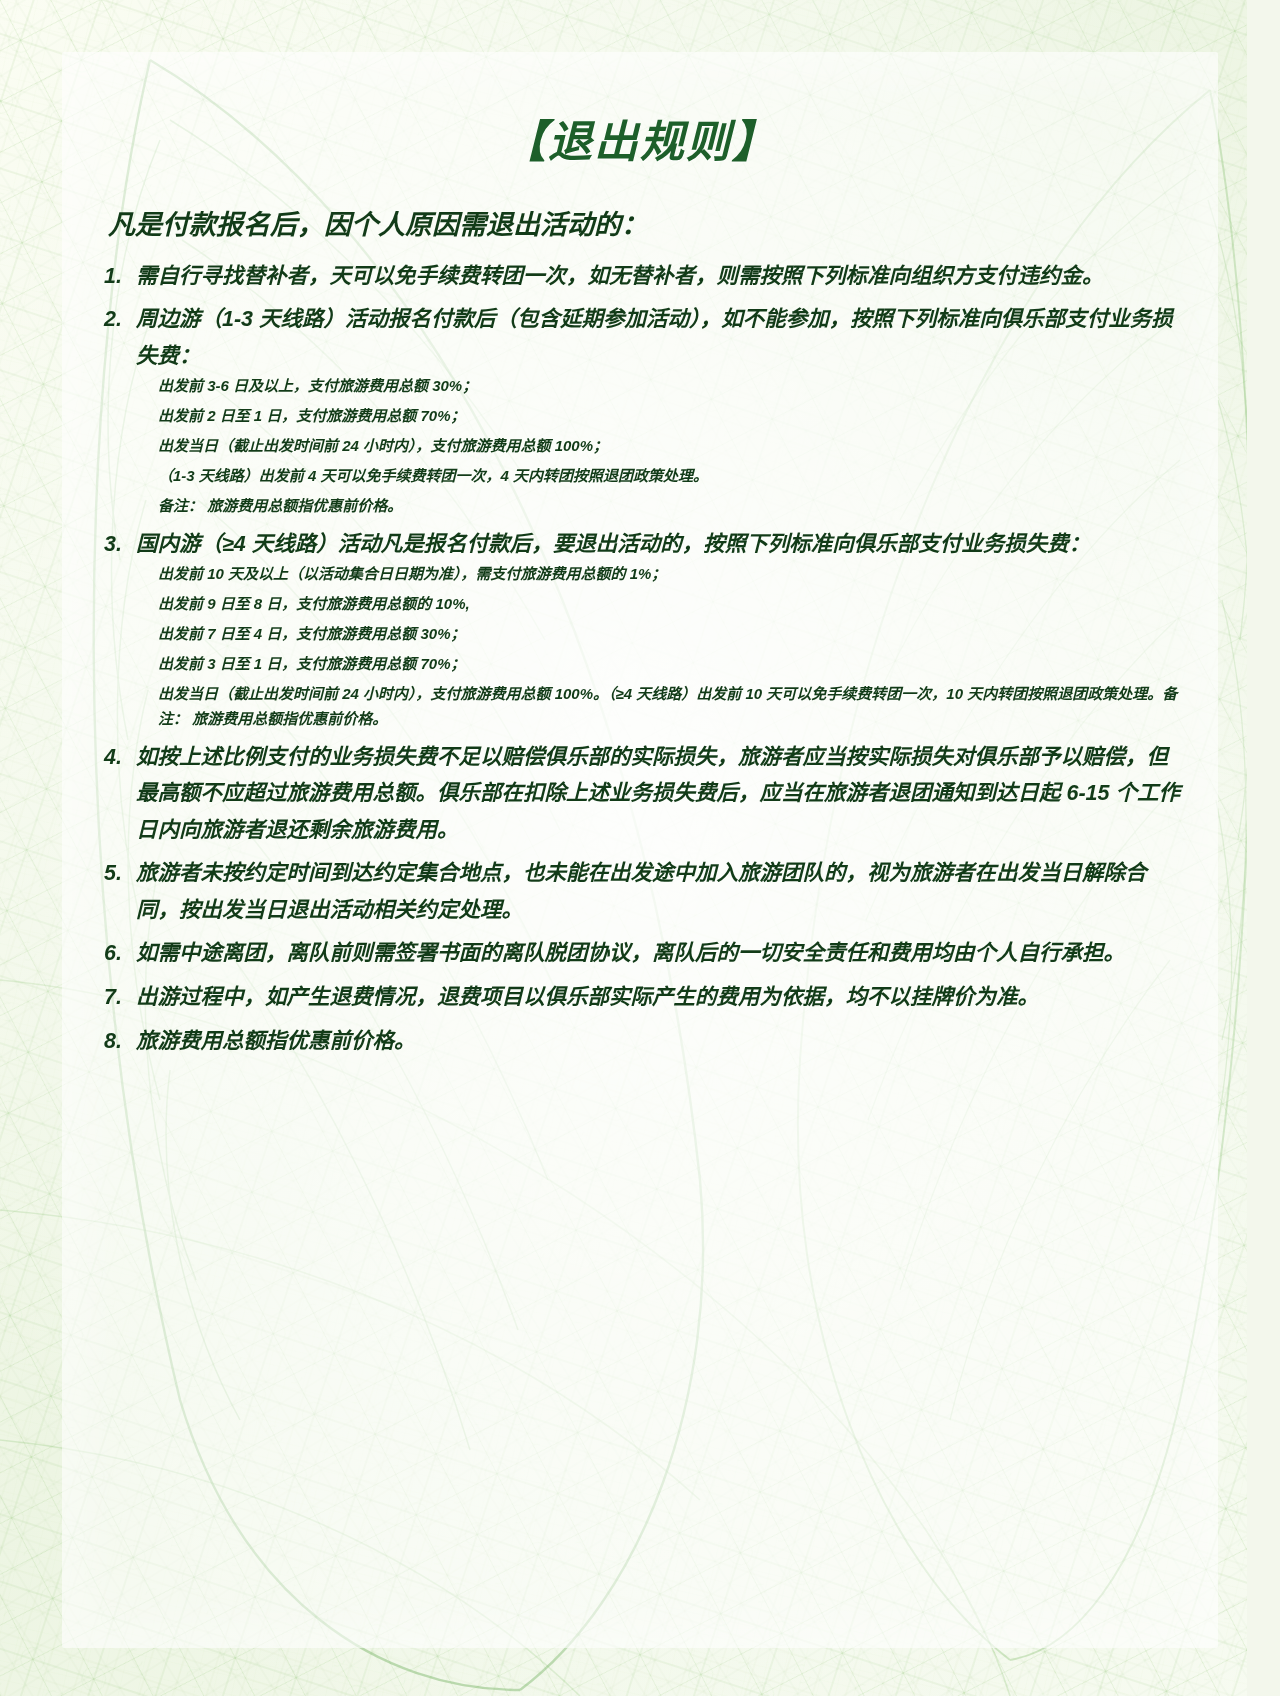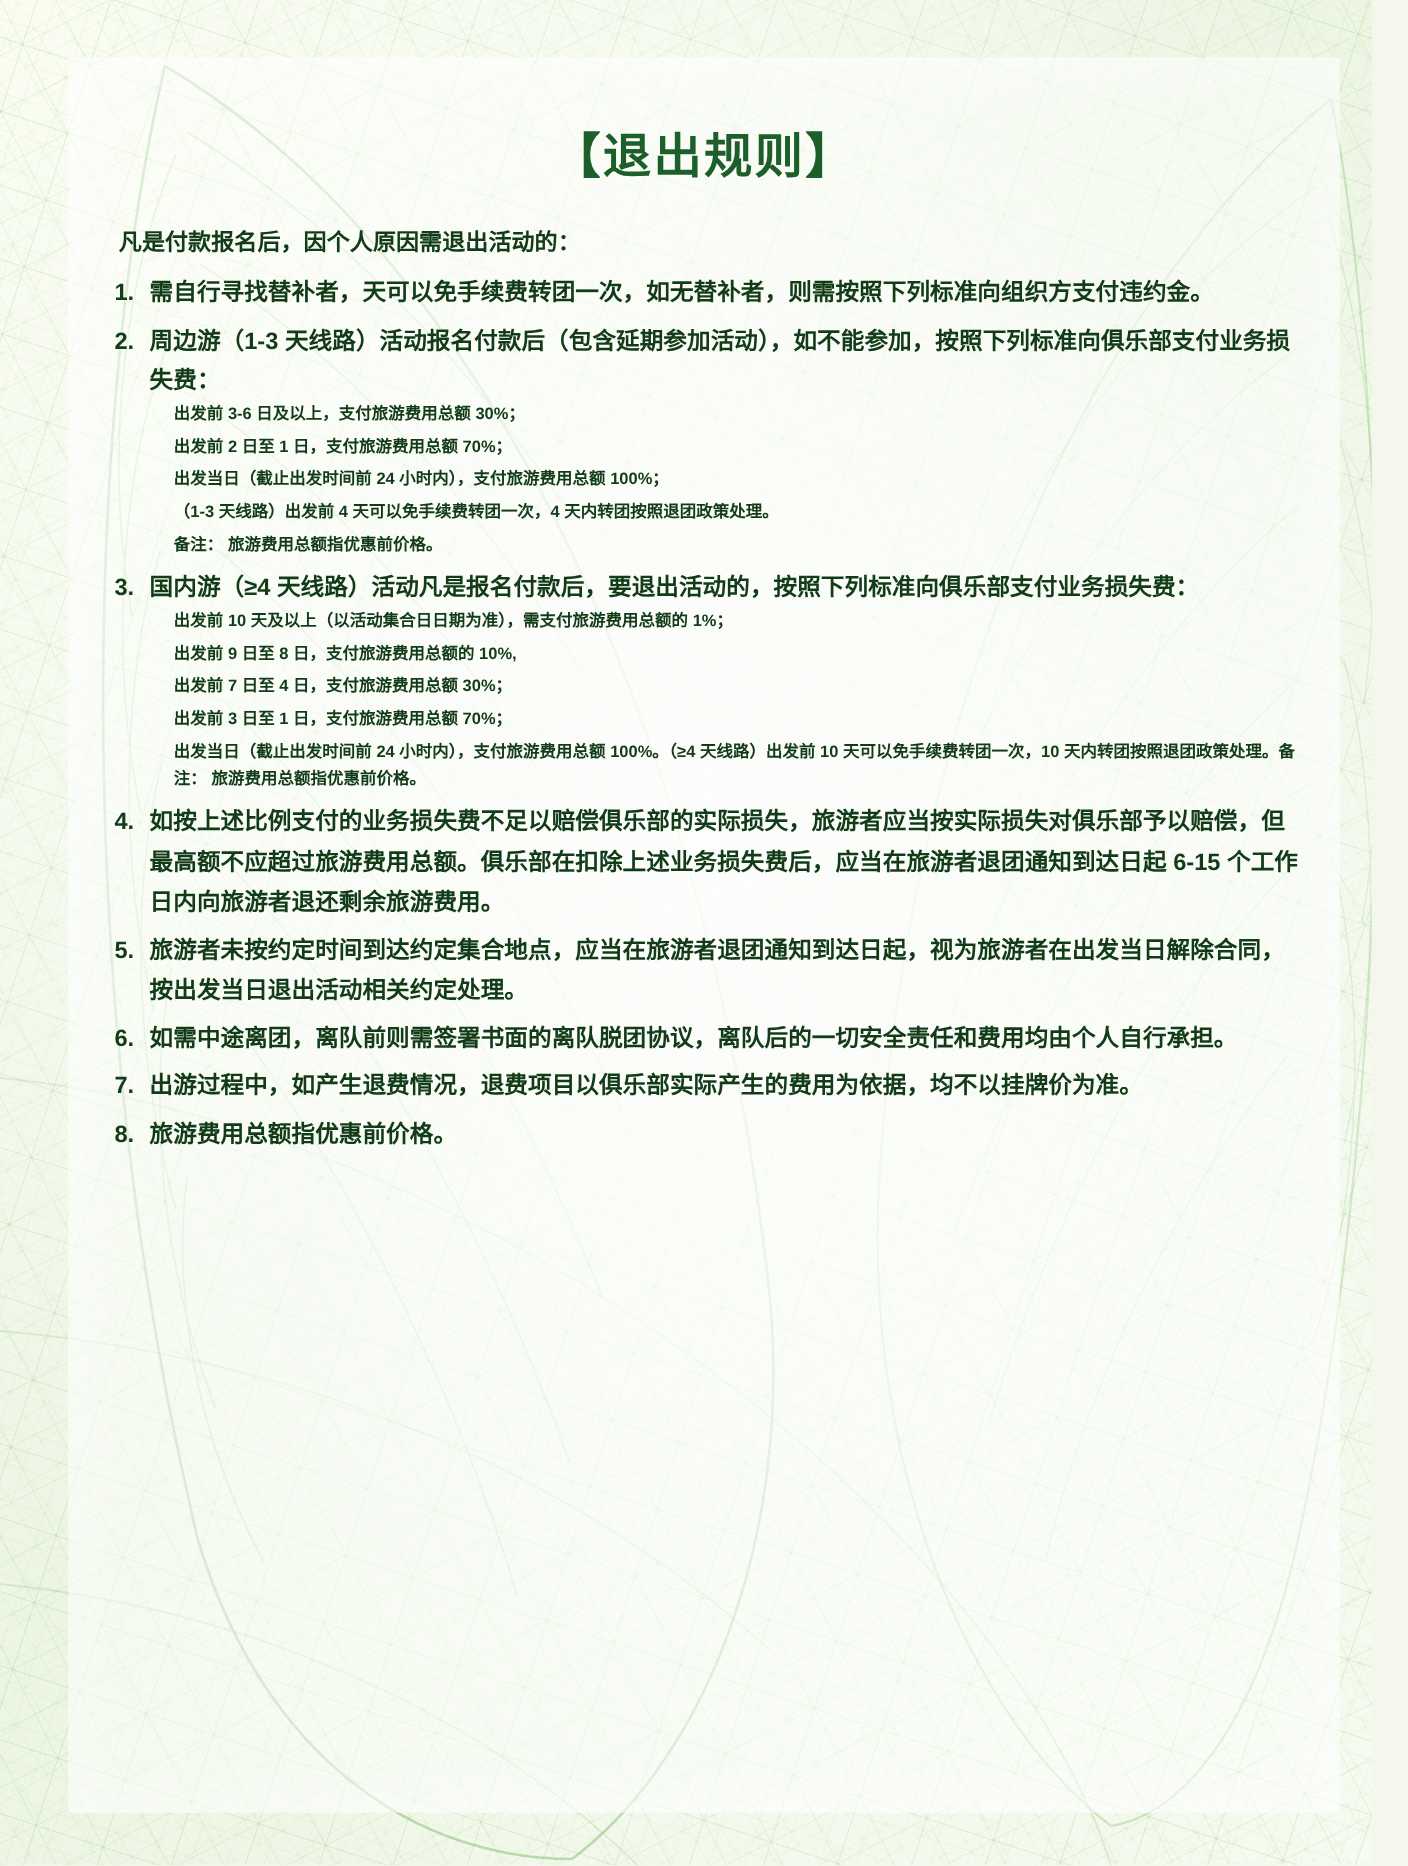--- a/index.html
+++ b/index.html
@@ -15,20 +15,21 @@
     font-family: "Liberation Sans", "DejaVu Sans", sans-serif;
   }
 
   #page {
     position: relative;
     width: 1247px;
     height: 1696px;
     background:
       linear-gradient(135deg, #fbfdf4 0%, #eef5e4 35%, #e9f2df 60%, #f6faf0 100%);
     overflow: hidden;
+    font-style: italic;
   }
 
   
   .leaf-layer {
     position: absolute;
     inset: 0;
     pointer-events: none;
   }
   .leaf-svg {
     position: absolute;
@@ -62,21 +63,21 @@
     font-size: 44px;
     font-weight: bold;
     color: #1d5f2a;
     letter-spacing: 2px;
     margin: 24px 0 34px 0;
     font-family: "DejaVu Sans", "Liberation Sans", sans-serif;
     text-shadow: 0 1px 0 rgba(255,255,255,0.8);
   }
 
   .intro {
-    font-size: 21px;
+    font-size: 27px;
     line-height: 1.62;
     color: #123b18;
     font-weight: bold;
     margin: 0 0 10px 16px;
   }
 
   ol.rules {
     list-style: none;
     margin: 0;
     padding: 0;
@@ -208,21 +209,21 @@
           <span class="rule-text">需自行寻找替补者，天可以免手续费转团一次，如无替补者，则需按照下列标准向组织方支付违约金。</span>
         </li>
         <li><span class="num">2.</span><span class="rule-text">周边游（1-3 天线路）活动报名付款后（包含延期参加活动），如不能参加，按照下列标准向俱乐部支付业务损失费：</span><span class="sub-lines"><span class="sub-line">出发前 3-6 日及以上，支付旅游费用总额 30%；</span><span class="sub-line">出发前 2 日至 1 日，支付旅游费用总额 70%；</span><span class="sub-line">出发当日（截止出发时间前 24 小时内），支付旅游费用总额 100%；</span><span class="sub-line">（1-3 天线路）出发前 4 天可以免手续费转团一次，4 天内转团按照退团政策处理。</span><span class="sub-line">备注： 旅游费用总额指优惠前价格。</span></span></li>
         <li><span class="num">3.</span><span class="rule-text">国内游（≥4 天线路）活动凡是报名付款后，要退出活动的，按照下列标准向俱乐部支付业务损失费：</span><span class="sub-lines"><span class="sub-line">出发前 10 天及以上（以活动集合日日期为准），需支付旅游费用总额的 1%；</span><span class="sub-line">出发前 9 日至 8 日，支付旅游费用总额的 10%,</span><span class="sub-line">出发前 7 日至 4 日，支付旅游费用总额 30%；</span><span class="sub-line">出发前 3 日至 1 日，支付旅游费用总额 70%；</span><span class="sub-line">出发当日（截止出发时间前 24 小时内），支付旅游费用总额 100%。（≥4 天线路）出发前 10 天可以免手续费转团一次，10 天内转团按照退团政策处理。备注： 旅游费用总额指优惠前价格。</span></span></li>
         <li>
           <span class="num">4.</span>
           <span class="rule-text">如按上述比例支付的业务损失费不足以赔偿俱乐部的实际损失，旅游者应当按实际损失对俱乐部予以赔偿，但最高额不应超过旅游费用总额。俱乐部在扣除上述业务损失费后，应当在旅游者退团通知到达日起 6-15 个工作日内向旅游者退还剩余旅游费用。</span>
         </li>
         <li>
           <span class="num">5.</span>
-          <span class="rule-text">旅游者未按约定时间到达约定集合地点，应当在旅游者退团通知到达日起，视为旅游者在出发当日解除合同，按出发当日退出活动相关约定处理。</span>
+          <span class="rule-text">旅游者未按约定时间到达约定集合地点，也未能在出发途中加入旅游团队的，视为旅游者在出发当日解除合同，按出发当日退出活动相关约定处理。</span>
         </li>
         <li>
           <span class="num">6.</span>
           <span class="rule-text">如需中途离团，离队前则需签署书面的离队脱团协议，离队后的一切安全责任和费用均由个人自行承担。</span>
         </li>
         <li>
           <span class="num">7.</span>
           <span class="rule-text">出游过程中，如产生退费情况，退费项目以俱乐部实际产生的费用为依据，均不以挂牌价为准。</span>
         </li>
         <li>

